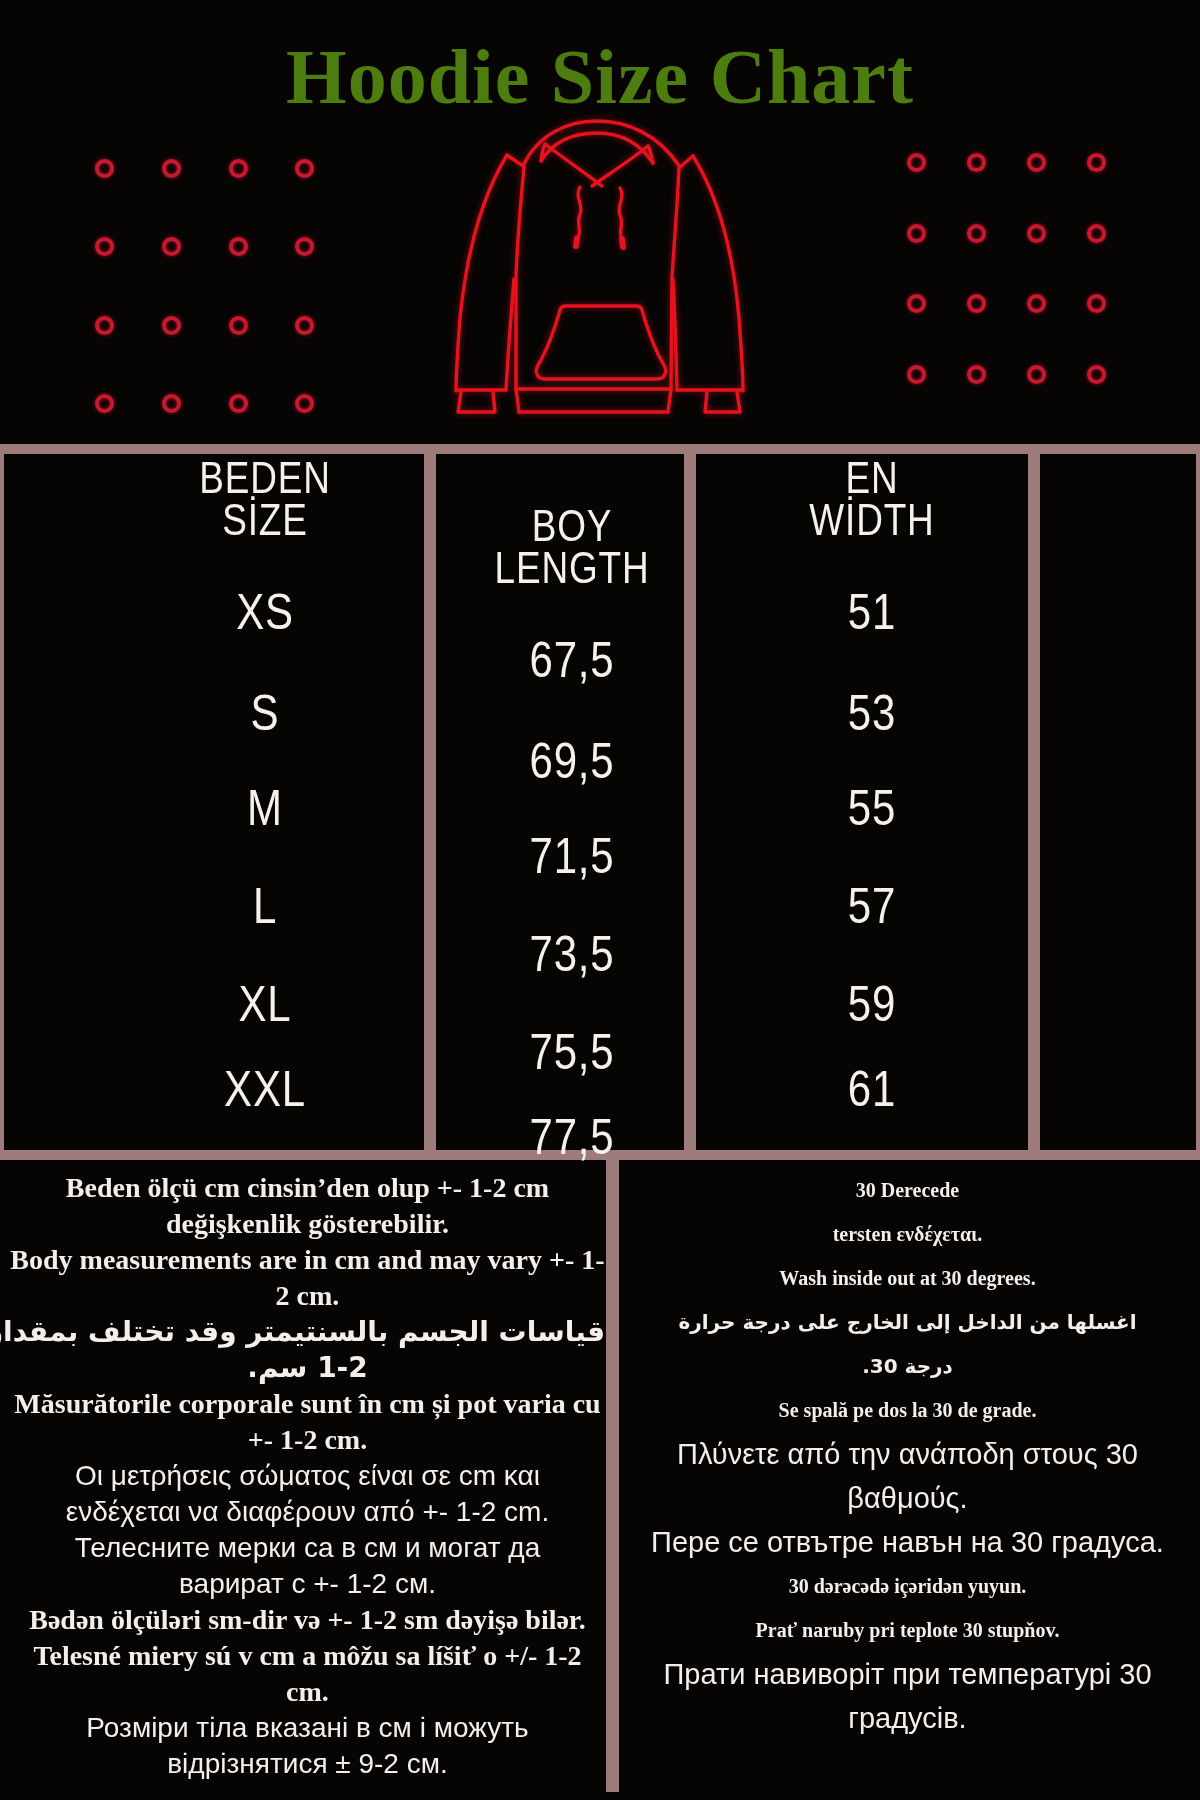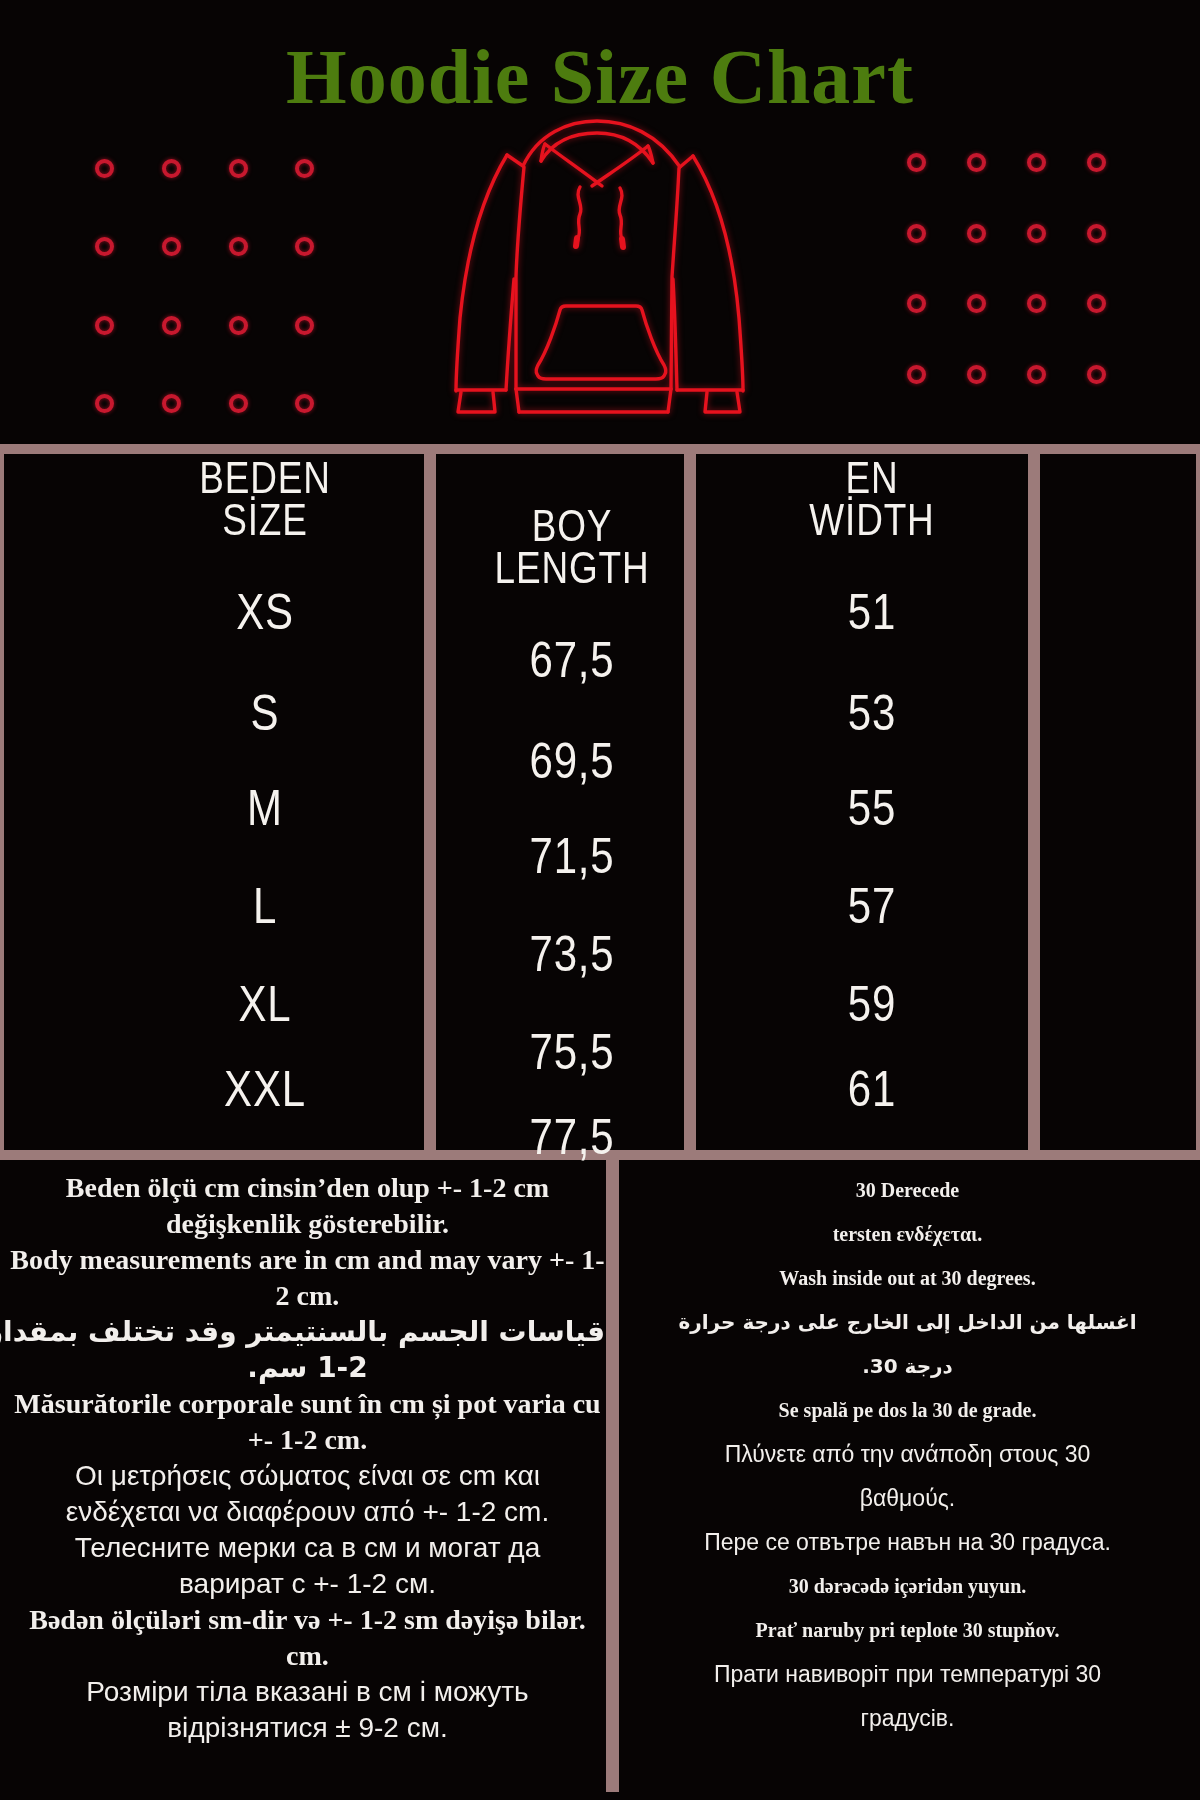--- a/index.html
+++ b/index.html
@@ -46,21 +46,21 @@
   .notes{position:absolute;text-align:center;}
   #notes-left{left:10px;top:1170px;width:595px;}
   #notes-right{left:625px;top:1168px;width:565px;}
   .note-line{white-space:nowrap;text-align:center;color:#f2efec;}
   .note-line.serif{font-family:"Liberation Serif","DejaVu Serif",serif;font-weight:700;}
   .note-line.sans{font-family:"Liberation Sans","DejaVu Sans",sans-serif;font-weight:400;}
   .note-line.arabic{font-family:"DejaVu Sans","Liberation Sans",sans-serif;font-weight:700;}
   #notes-left .serif,#notes-left .arabic{font-size:28px;}
   #notes-left .sans{font-size:28px;}
   #notes-right .serif,#notes-right .arabic{font-size:20px;}
-  #notes-right .sans{font-size:23px;}
+  #notes-right .sans{font-size:29px;}
 </style>
 </head>
 <body>
 
 <div class="canvas">
 
   <h1 id="title">Hoodie Size Chart</h1>
 
   <div id="dots-left">
       <div class="dot" style="left: 95px; top: 159px;"></div>
@@ -183,20 +183,21 @@
       <div class="note-line serif" style="height: 36px; line-height: 36px;">2 cm.</div>
       <div class="note-line arabic" dir="rtl" style="height: 36px; line-height: 36px;">قياسات الجسم بالسنتيمتر وقد تختلف بمقدار +-</div>
       <div class="note-line arabic" dir="rtl" style="height: 36px; line-height: 36px;">1-2 سم.</div>
       <div class="note-line serif" style="height: 36px; line-height: 36px;">Măsurătorile corporale sunt în cm și pot varia cu</div>
       <div class="note-line serif" style="height: 36px; line-height: 36px;">+- 1-2 cm.</div>
       <div class="note-line sans" style="height: 36px; line-height: 36px;">Οι μετρήσεις σώματος είναι σε cm και</div>
       <div class="note-line sans" style="height: 36px; line-height: 36px;">ενδέχεται να διαφέρουν από +- 1-2 cm.</div>
       <div class="note-line sans" style="height: 36px; line-height: 36px;">Телесните мерки са в см и могат да</div>
       <div class="note-line sans" style="height: 36px; line-height: 36px;">варират с +- 1-2 см.</div>
       <div class="note-line serif" style="height: 36px; line-height: 36px;">Bədən ölçüləri sm-dir və +- 1-2 sm dəyişə bilər.</div>
+      <div class="note-line serif" style="height: 36px; line-height: 36px;">Telesné miery sú v cm a môžu sa líšiť o +/- 1-2</div>
       <div class="note-line serif" style="height: 36px; line-height: 36px;">cm.</div>
       <div class="note-line sans" style="height: 36px; line-height: 36px;">Розміри тіла вказані в см і можуть</div>
       <div class="note-line sans" style="height: 36px; line-height: 36px;">відрізнятися ± 9-2 см.</div>
     </div>
   <div class="notes" id="notes-right">
       <div class="note-line serif" style="height: 44px; line-height: 44px;">30 Derecede</div>
       <div class="note-line serif" style="height: 44px; line-height: 44px;">tersten ενδέχεται.</div>
       <div class="note-line serif" style="height: 44px; line-height: 44px;">Wash inside out at 30 degrees.</div>
       <div class="note-line arabic" dir="rtl" style="height: 44px; line-height: 44px;">اغسلها من الداخل إلى الخارج على درجة حرارة</div>
       <div class="note-line arabic" dir="rtl" style="height: 44px; line-height: 44px;">درجة 30.</div>

